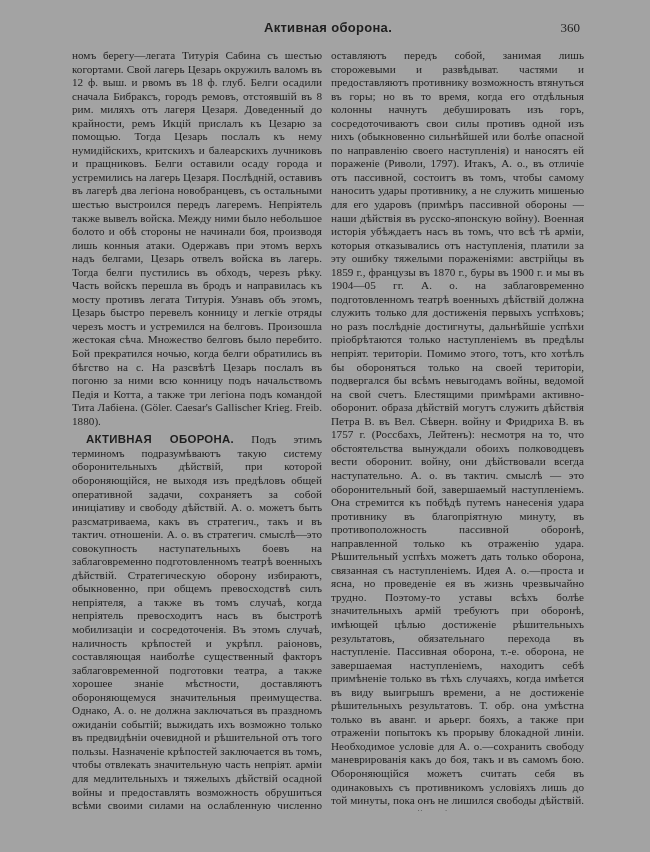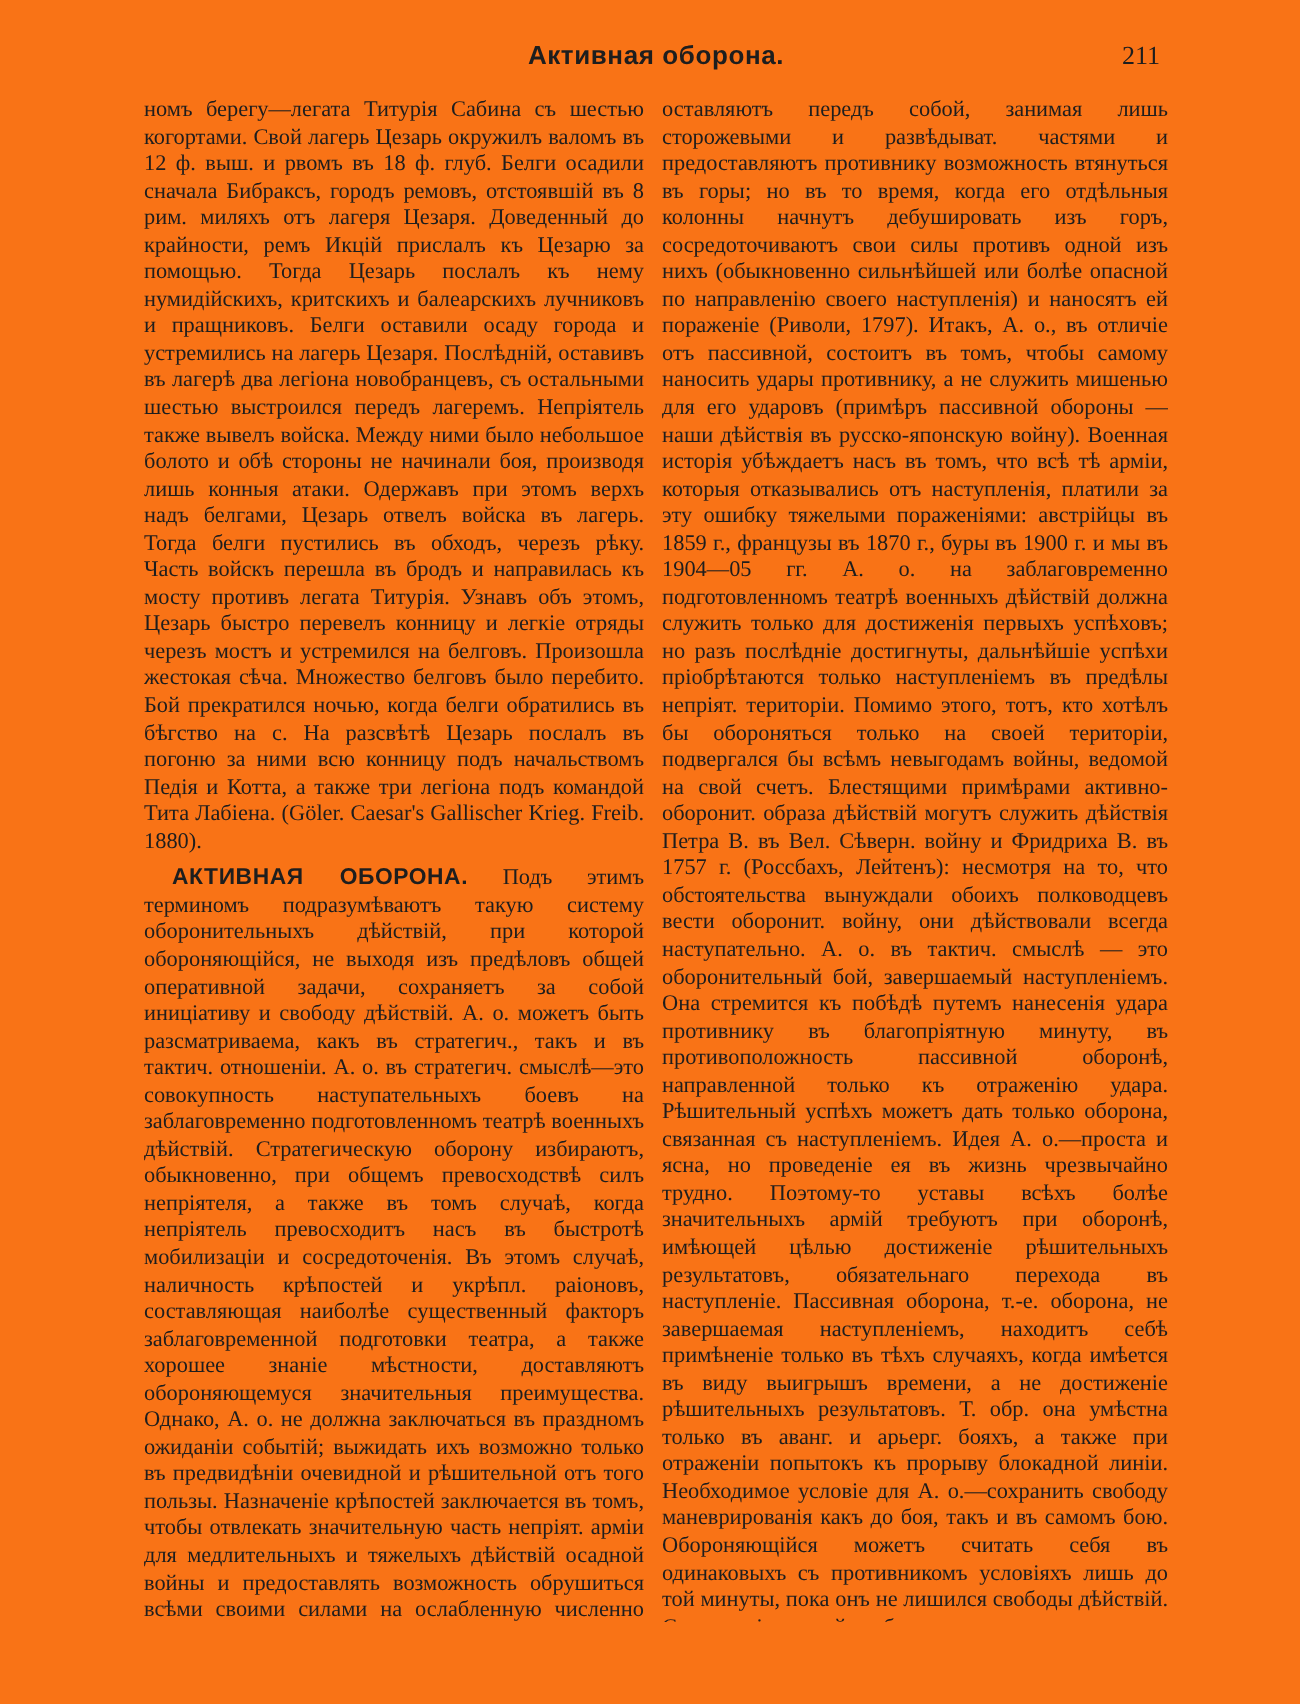--- a/index.html
+++ b/index.html
@@ -5,21 +5,21 @@
   html, body {
     margin: 0;
     padding: 0;
     background: #e8e8e6;
   }
   .page {
     position: relative;
     width: 650px;
     height: 852px;
     margin: 0 auto;
-    background: #f97316;
+    background: #a3a3a3;
     color: #1e1e1e;
     overflow: hidden;
     font-family: "Liberation Serif", "DejaVu Serif", serif;
   }
   .content {
     position: absolute;
     left: 72px;
     top: 20px;
     width: 512px;
   }
@@ -67,21 +67,21 @@
   .run-i { }
 </style>
 </head>
 <body>
 
 <div class="page">
   <div class="content">
 
     <div class="running-header">
       <div class="running-title">Активная оборона.</div>
-      <div class="page-number">211</div>
+      <div class="page-number">360</div>
     </div>
 
     <div class="columns">
       <div class="col col-left">
           <p class="para"><span class="run">номъ берегу—легата Титурія Сабина съ шестью когортами. Свой лагерь Цезарь окружилъ валомъ въ 12 ф. выш. и рвомъ въ 18 ф. глуб. Белги осадили сначала Бибраксъ, городъ ремовъ, отстоявшій въ 8 рим. миляхъ отъ лагеря Цезаря. Доведенный до крайности, ремъ Икцій прислалъ къ Цезарю за помощью. Тогда Цезарь послалъ къ нему нумидійскихъ, критскихъ и балеарскихъ лучниковъ и пращниковъ. Белги оставили осаду города и устремились на лагерь Цезаря. Послѣдній, оставивъ въ лагерѣ два легіона новобранцевъ, съ остальными шестью выстроился передъ лагеремъ. Непріятель также вывелъ войска. Между ними было небольшое болото и обѣ стороны не начинали боя, производя лишь конныя атаки. Одержавъ при этомъ верхъ надъ белгами, Цезарь отвелъ войска въ лагерь. Тогда белги пустились въ обходъ, черезъ рѣку. Часть войскъ перешла въ бродъ и направилась къ мосту противъ легата Титурія. Узнавъ объ этомъ, Цезарь быстро перевелъ конницу и легкіе отряды черезъ мостъ и устремился на белговъ. Произошла жестокая сѣча. Множество белговъ было перебито. Бой прекратился ночью, когда белги обратились въ бѣгство на с. На разсвѣтѣ Цезарь послалъ въ погоню за ними всю конницу подъ начальствомъ Педія и Котта, а также три легіона подъ командой Тита Лабіена. (</span><span class="run-i">Göler</span><span class="run">. Caesar's Gallischer Krieg. Freib. 1880).</span></p>
           <p class="para indent"><span class="run-b">АКТИВНАЯ ОБОРОНА.</span><span class="run"> Подъ этимъ терминомъ подразумѣваютъ такую систему оборонительныхъ дѣйствій, при которой обороняющійся, не выходя изъ предѣловъ общей оперативной задачи, сохраняетъ за собой иниціативу и свободу дѣйствій. А. о. можетъ быть разсматриваема, какъ въ стратегич., такъ и въ тактич. отношеніи. А. о. </span><span class="run-i">въ стратегич. смыслѣ</span><span class="run">—это совокупность наступательныхъ боевъ на заблаговременно подготовленномъ театрѣ военныхъ дѣйствій. Стратегическую оборону избираютъ, обыкновенно, при общемъ превосходствѣ силъ непріятеля, а также въ томъ случаѣ, когда непріятель превосходитъ насъ въ быстротѣ мобилизаціи и сосредоточенія. Въ этомъ случаѣ, наличность крѣпостей и укрѣпл. раіоновъ, составляющая наиболѣе существенный факторъ заблаговременной подготовки театра, а также хорошее знаніе мѣстности, доставляютъ обороняющемуся значительныя преимущества. Однако, А. о. не должна заключаться въ праздномъ ожиданіи событій; выжидать ихъ возможно только въ предвидѣніи очевидной и рѣшительной отъ того пользы. Назначеніе крѣпостей заключается въ томъ, чтобы отвлекать значительную часть непріят. арміи для медлительныхъ и тяжелыхъ дѣйствій осадной войны и предоставлять возможность обрушиться всѣми своими силами на ослабленную численно армію противника. Большія рѣки, требующія значительнаго времени для устройства переправъ, представляютъ собой естественныя оборонительныя линіи. Ограничиваясь общимъ наблюденіемъ этихъ рѣкъ, быстро сосредоточиваютъ силы и атакуютъ непріятеля въ то время, когда онъ, только что переправившись черезъ рѣку, еще не сосредоточилъ всѣхъ своихъ силъ и ограниченъ тѣснымъ прибрежнымъ пространствомъ (Аспернъ, 1809). Горы составляютъ второе естественное препятствіе, могущее служить хорошей оборонит. линіей. А. о. горъ состоитъ въ слѣдующемъ: ихъ</span></p>
         </div>
       <div class="col col-right">
         <div>
             <p class="para"><span class="run">оставляютъ передъ собой, занимая лишь сторожевыми и развѣдыват. частями и предоставляютъ противнику возможность втянуться въ горы; но въ то время, когда его отдѣльныя колонны начнутъ дебушировать изъ горъ, сосредоточиваютъ свои силы противъ одной изъ нихъ (обыкновенно сильнѣйшей или болѣе опасной по направленію своего наступленія) и наносятъ ей пораженіе (Риволи, 1797). Итакъ, А. о., въ отличіе отъ пассивной, состоитъ въ томъ, чтобы самому наносить удары противнику, а не служить мишенью для его ударовъ (примѣръ пассивной обороны — наши дѣйствія въ русско-японскую войну). Военная исторія убѣждаетъ насъ въ томъ, что всѣ тѣ арміи, которыя отказывались отъ наступленія, платили за эту ошибку тяжелыми пораженіями: австрійцы въ 1859 г., французы въ 1870 г., буры въ 1900 г. и мы въ 1904—05 гг. А. о. на заблаговременно подготовленномъ театрѣ военныхъ дѣйствій должна служить только для достиженія первыхъ успѣховъ; но разъ послѣдніе достигнуты, дальнѣйшіе успѣхи пріобрѣтаются только наступленіемъ въ предѣлы непріят. територіи. Помимо этого, тотъ, кто хотѣлъ бы обороняться только на своей територіи, подвергался бы всѣмъ невыгодамъ войны, ведомой на свой счетъ. Блестящими примѣрами активно-оборонит. образа дѣйствій могутъ служить дѣйствія Петра В. въ Вел. Сѣверн. войну и Фридриха В. въ 1757 г. (Россбахъ, Лейтенъ): несмотря на то, что обстоятельства вынуждали обоихъ полководцевъ вести оборонит. войну, они дѣйствовали всегда наступательно. А. о. </span><span class="run-i">въ тактич. смыслѣ</span><span class="run"> — это оборонительный бой, завершаемый наступленіемъ. Она стремится къ побѣдѣ путемъ нанесенія удара противнику въ благопріятную минуту, въ противоположность пассивной оборонѣ, направленной только къ отраженію удара. Рѣшительный успѣхъ можетъ дать только оборона, связанная съ наступленіемъ. Идея А. о.—проста и ясна, но проведеніе ея въ жизнь чрезвычайно трудно. Поэтому-то уставы всѣхъ болѣе значительныхъ армій </span><span class="run-i">требуютъ</span><span class="run"> при оборонѣ, имѣющей цѣлью достиженіе рѣшительныхъ результатовъ, обязательнаго перехода въ наступленіе. Пассивная оборона, т.-е. оборона, не завершаемая наступленіемъ, находитъ себѣ примѣненіе только въ тѣхъ случаяхъ, когда имѣется въ виду выигрышъ времени, а не достиженіе рѣшительныхъ результатовъ. Т. обр. она умѣстна только въ аванг. и арьерг. бояхъ, а также при отраженіи попытокъ къ прорыву блокадной линіи. Необходимое условіе для А. о.—сохранить свободу маневрированія какъ до боя, такъ и въ самомъ бою. Обороняющійся можетъ считать себя въ одинаковыхъ съ противникомъ условіяхъ лишь до той минуты, пока онъ не лишился свободы дѣйствій. Съ лишеніемъ этой свободы, выгоды переходятъ уже на сторону непріятеля. Тотъ, кто рѣшилъ дѣйствовать наступательно, долженъ смотрѣть на свою позицію только какъ на приманку для атакующаго, самъ же долженъ сосредоточить свои силы въ томъ мѣстѣ, гдѣ онъ намѣренъ перейти въ наступленіе. Такъ, на полѣ сраж. подъ Аустерлицомъ проведена была рѣзкая граница между обширнымъ оборонит. участкомъ за р. Гольдбахъ (между Кобельницемъ и Тельницемъ), занятымъ слабыми силами маршала Даву, и между незначительнымъ наступат. участкомъ, гдѣ сосредоточились главн.</span></p>

